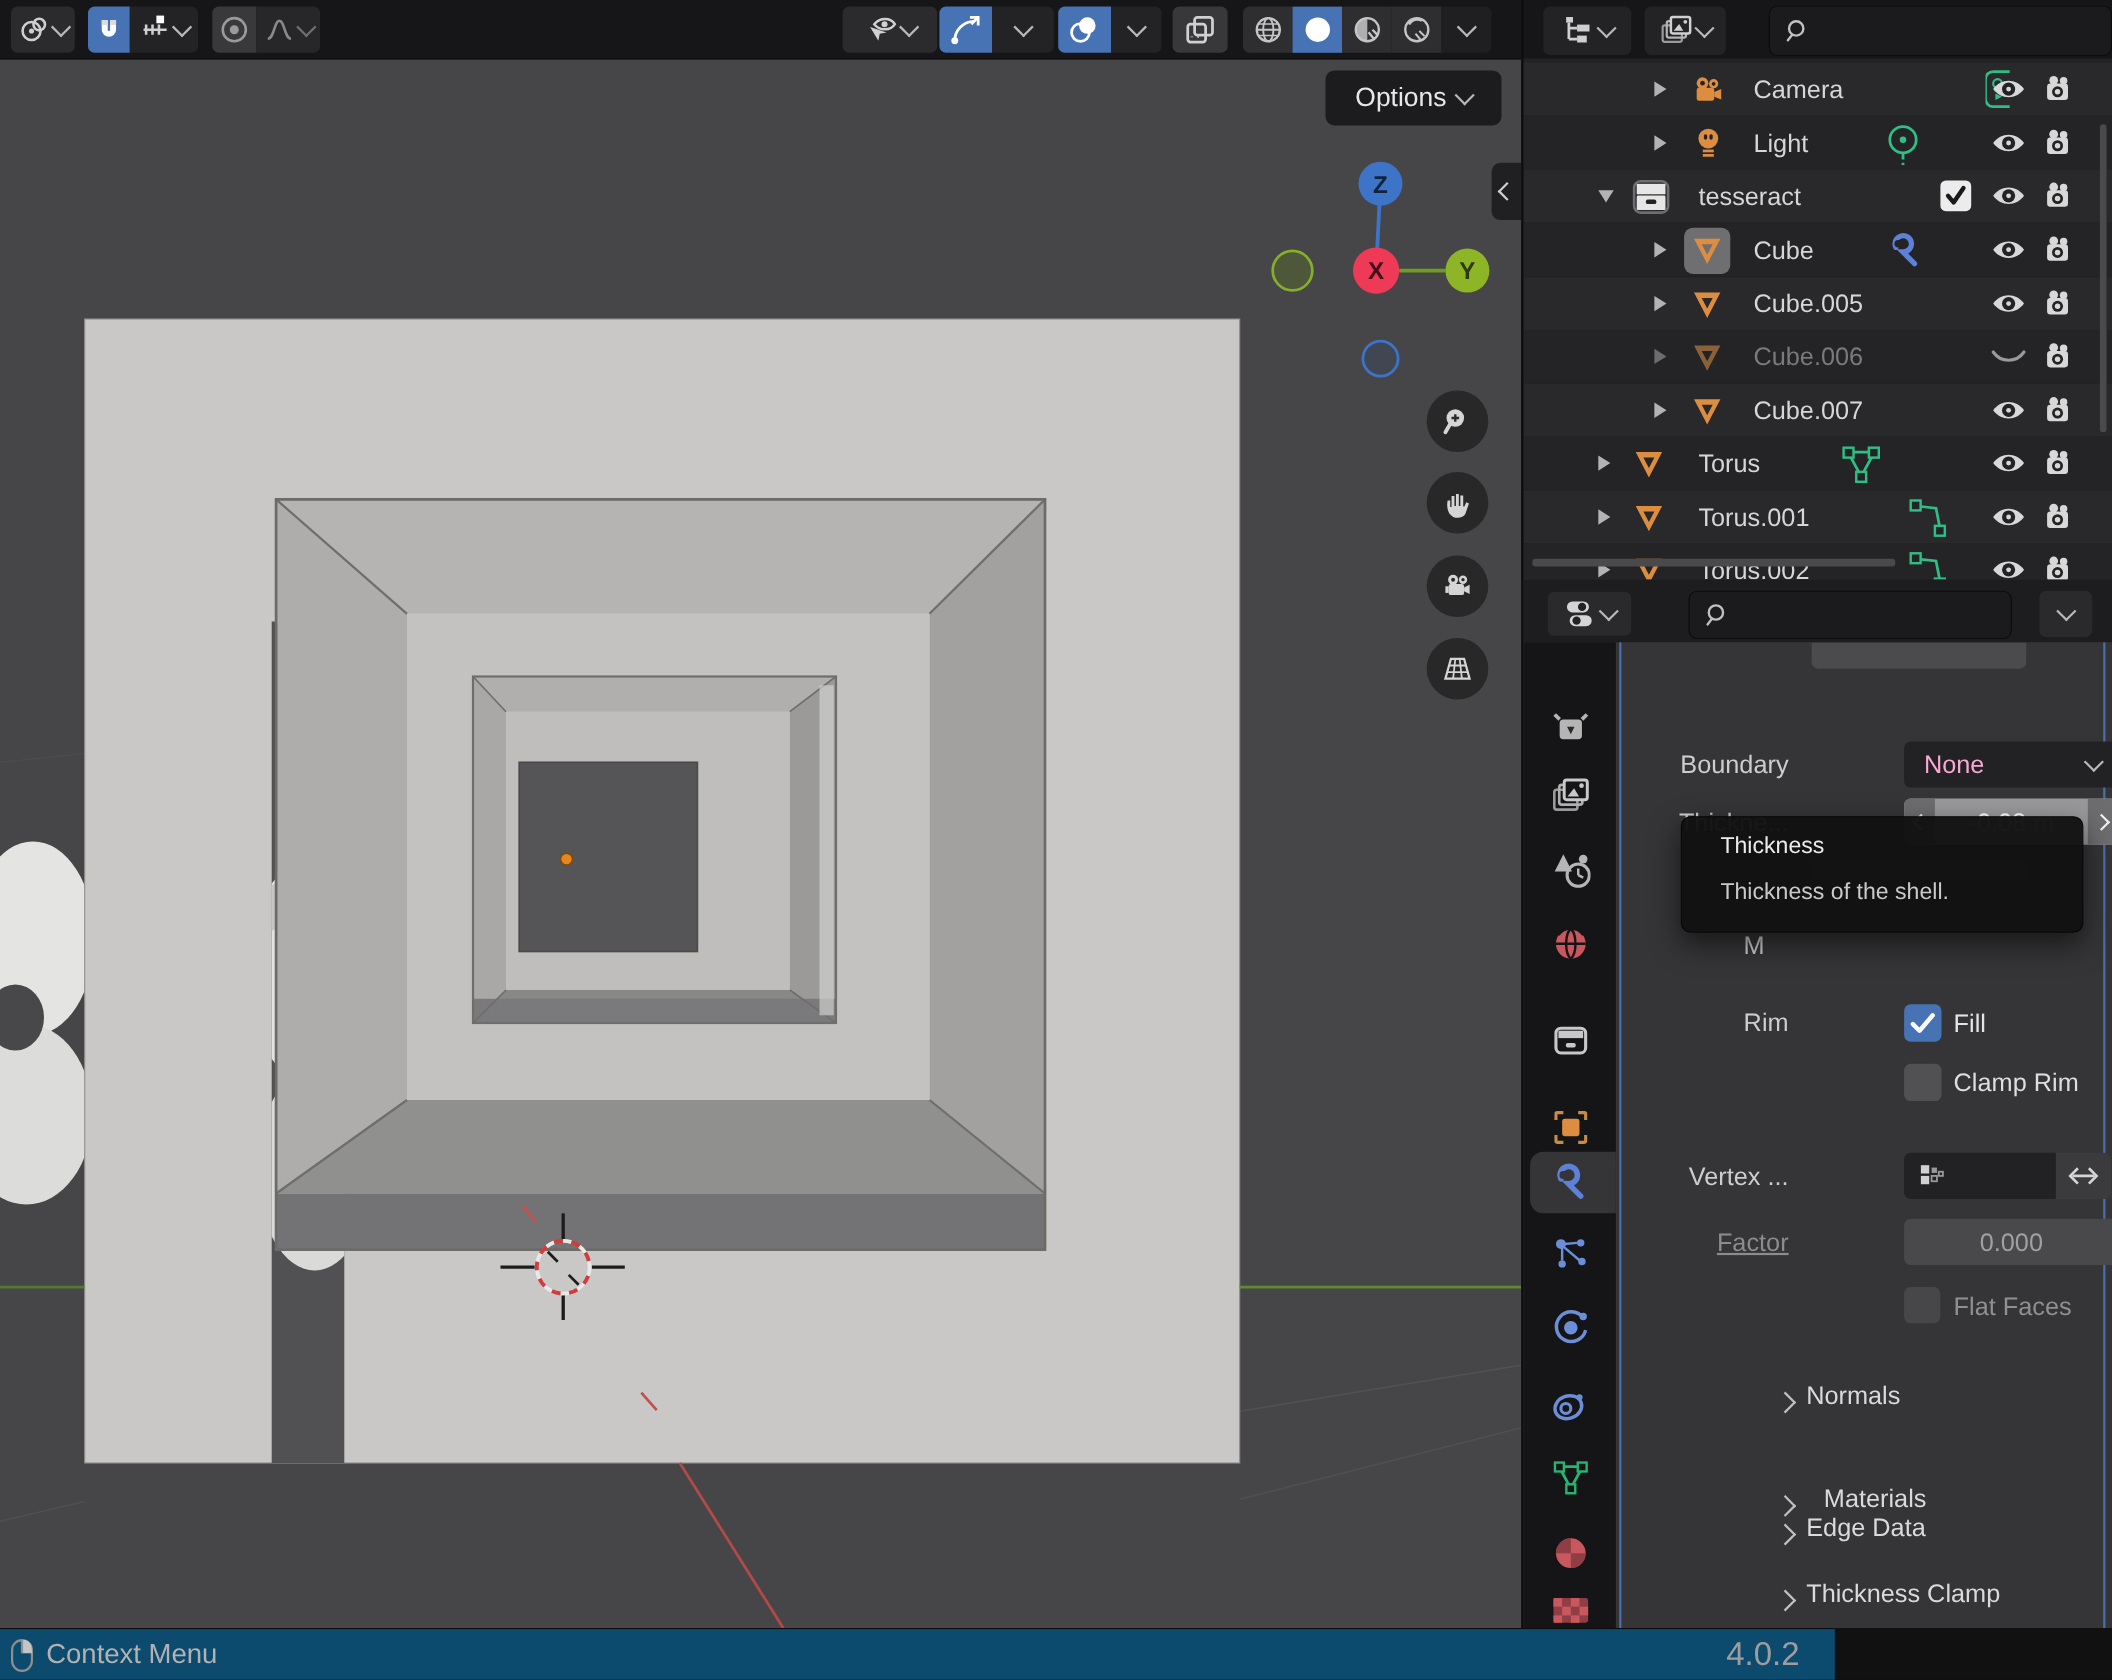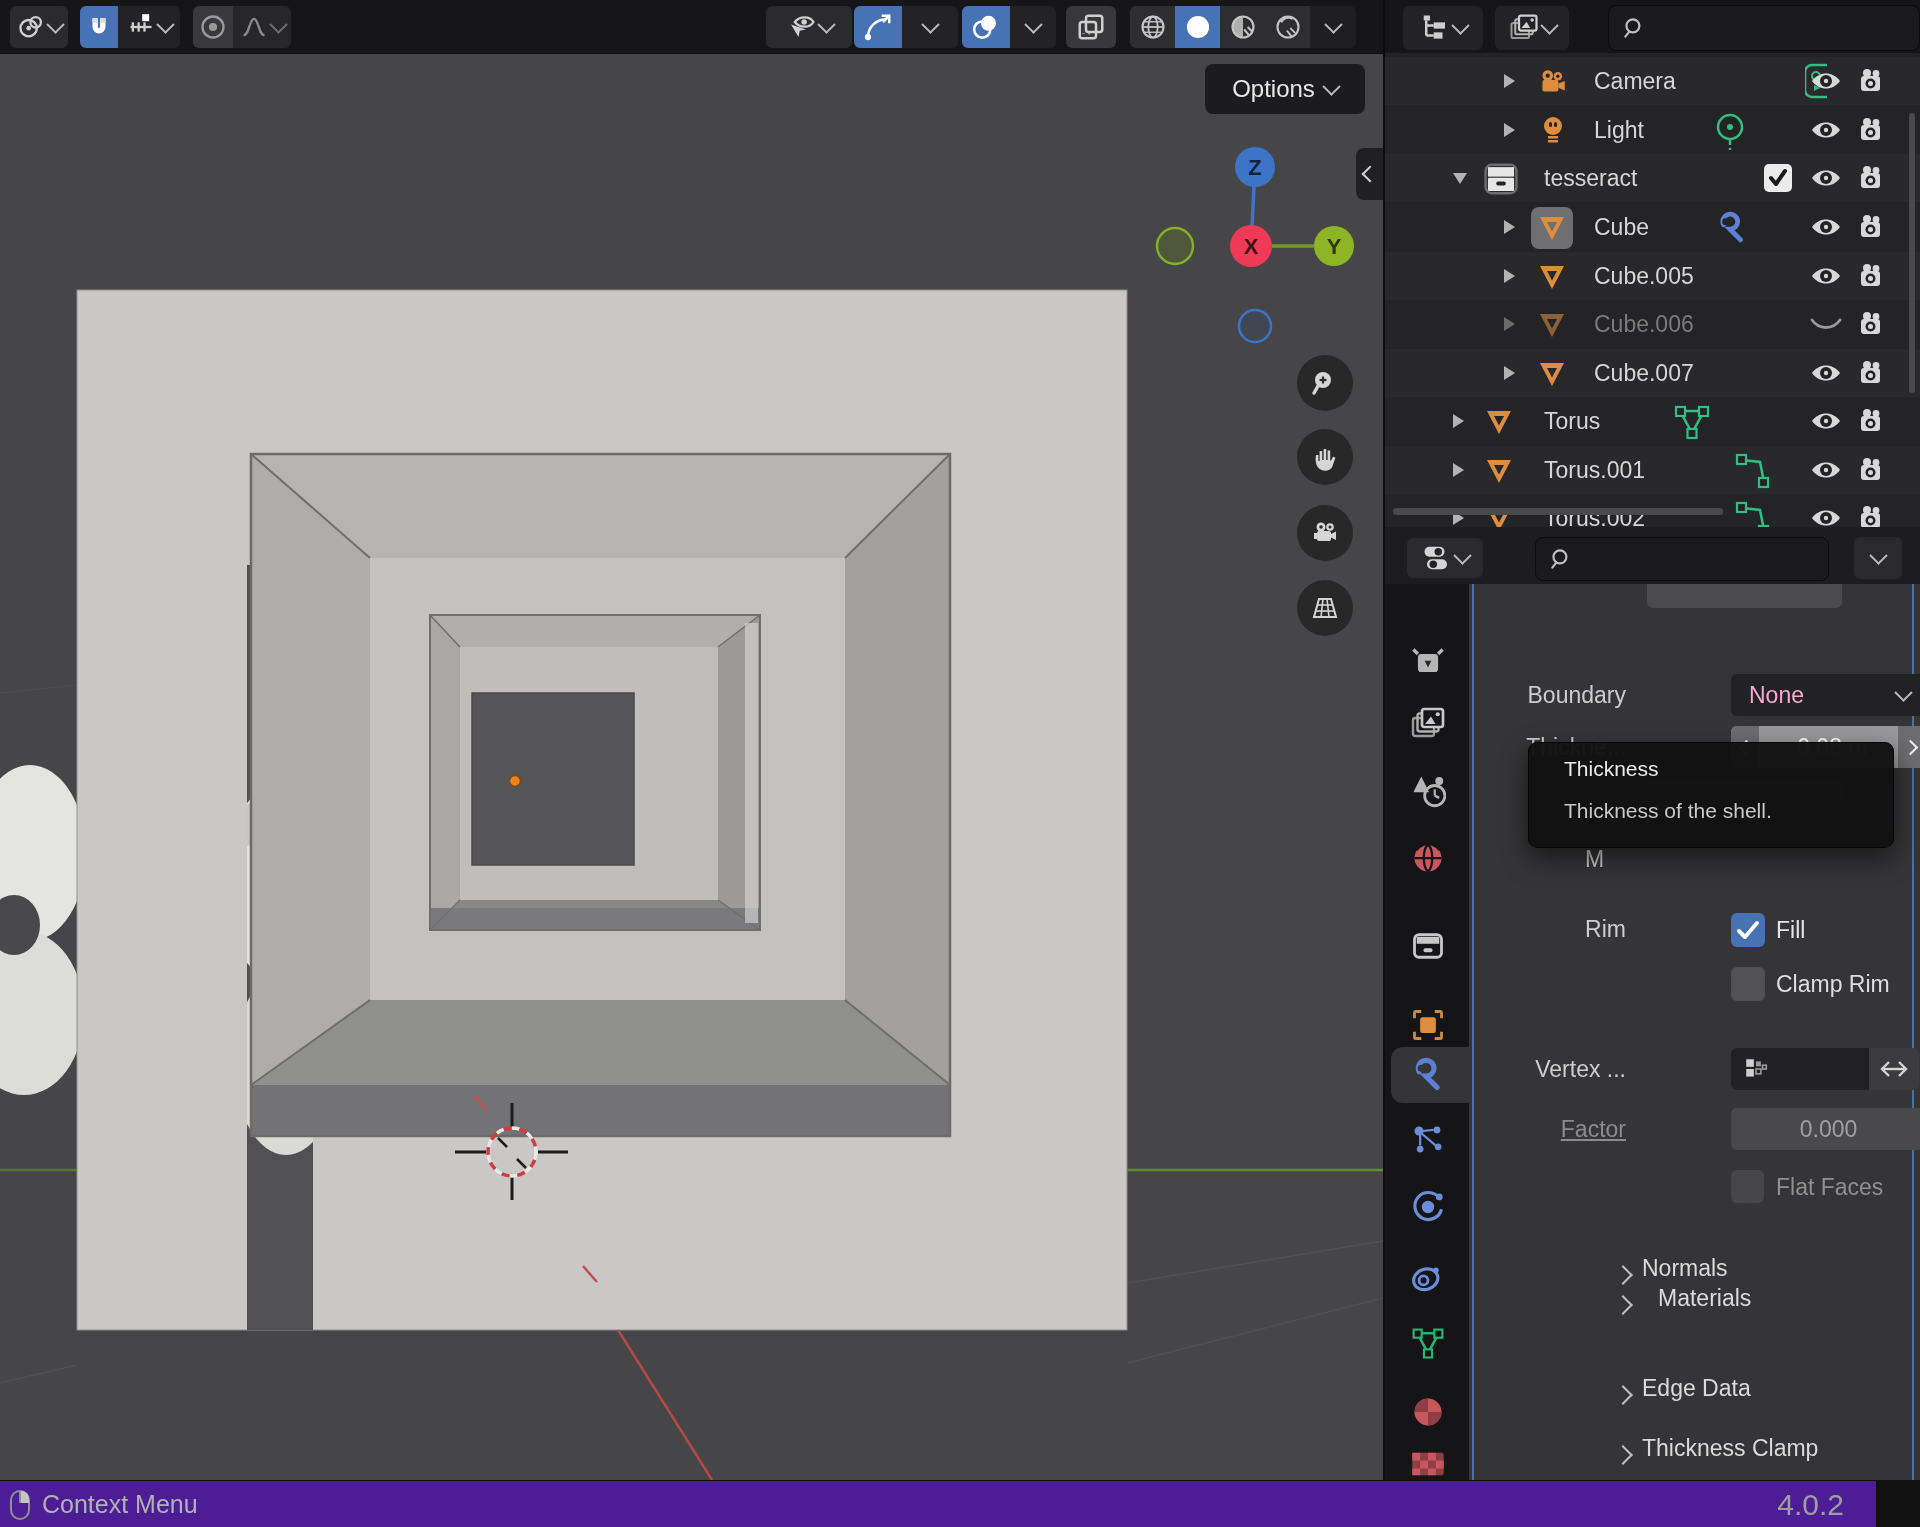--- a/index.html
+++ b/index.html
@@ -30,21 +30,21 @@
   #tabcol{position:absolute;left:0;top:57px;width:84px;height:896px;background:#151517;}
   .plabel{position:absolute;width:155px;text-align:right;font-size:23px;color:#cdcdcd;line-height:42px;height:42px;left:85px;}
   .plabel.dim{color:#8c8c8c;text-decoration:underline;}
   .pwidget{position:absolute;left:262px;width:195px;height:42px;border-radius:6px;}
   .checkbox{position:absolute;left:262px;width:34px;height:34px;border-radius:6px;}
   .cblabel{position:absolute;left:307px;font-size:23px;color:#e4e4e4;line-height:34px;}
   .secrow{position:absolute;left:147px;height:40px;display:flex;align-items:flex-end;gap:12px;}
   .secchev{width:12px;height:12px;border-right:2.5px solid #c0c0c0;border-top:2.5px solid #c0c0c0;transform:rotate(45deg);}
   .seclabel{font-size:23px;color:#dadada;}
   
-  #statusbar{left:0;top:1480px;width:1876px;height:47px;background:#4c1d95;border-top:1px solid #0e0e0f;}
+  #statusbar{left:0;top:1480px;width:1668px;height:47px;background:#0c4a6e;border-top:1px solid #0e0e0f;}
   .navbtn{position:absolute;width:56px;height:56px;border-radius:50%;background:rgba(35,35,37,.85);display:flex;align-items:center;justify-content:center;}
   #tooltip{left:1528px;top:742px;width:364px;height:104px;background:rgba(18,18,19,.97);
            border:1px solid #060606;border-radius:9px;box-shadow:0 10px 26px rgba(0,0,0,.55);z-index:30;}
   .searchfield{background:#1b1b1d;border:1px solid #0c0c0c;border-radius:8px;display:flex;align-items:center;padding-left:12px;}
 </style>
 </head>
 <body>
 
 <svg class="abs" style="left:0;top:53px;" width="1383" height="1427" viewBox="0 0 1383 1427">
   <rect x="0" y="0" width="1383" height="1427" fill="#464648"></rect>
@@ -749,21 +749,21 @@
       <span style="font-size:23px;color:#a0a0a0;">0.000</span>
     </div>
 
     <div class="checkbox" style="top:586px;background:#47474a;width:33px;height:33px;"></div>
     <div class="cblabel" style="top:586px;color:#909090;">Flat Faces</div>
 
     <div class="secrow" style="top:658px;">
       <span class="secchev"></span>
       <span class="seclabel">Normals</span>
     </div>
-    <div class="secrow" style="top:688px;gap:28px;">
+    <div class="secrow" style="top:752px;gap:28px;">
       <span class="secchev"></span>
       <span class="seclabel">Materials</span>
     </div>
     <div class="secrow" style="top:778px;">
       <span class="secchev"></span>
       <span class="seclabel">Edge Data</span>
     </div>
     <div class="secrow" style="top:838px;">
       <span class="secchev"></span>
       <span class="seclabel">Thickness Clamp</span>

